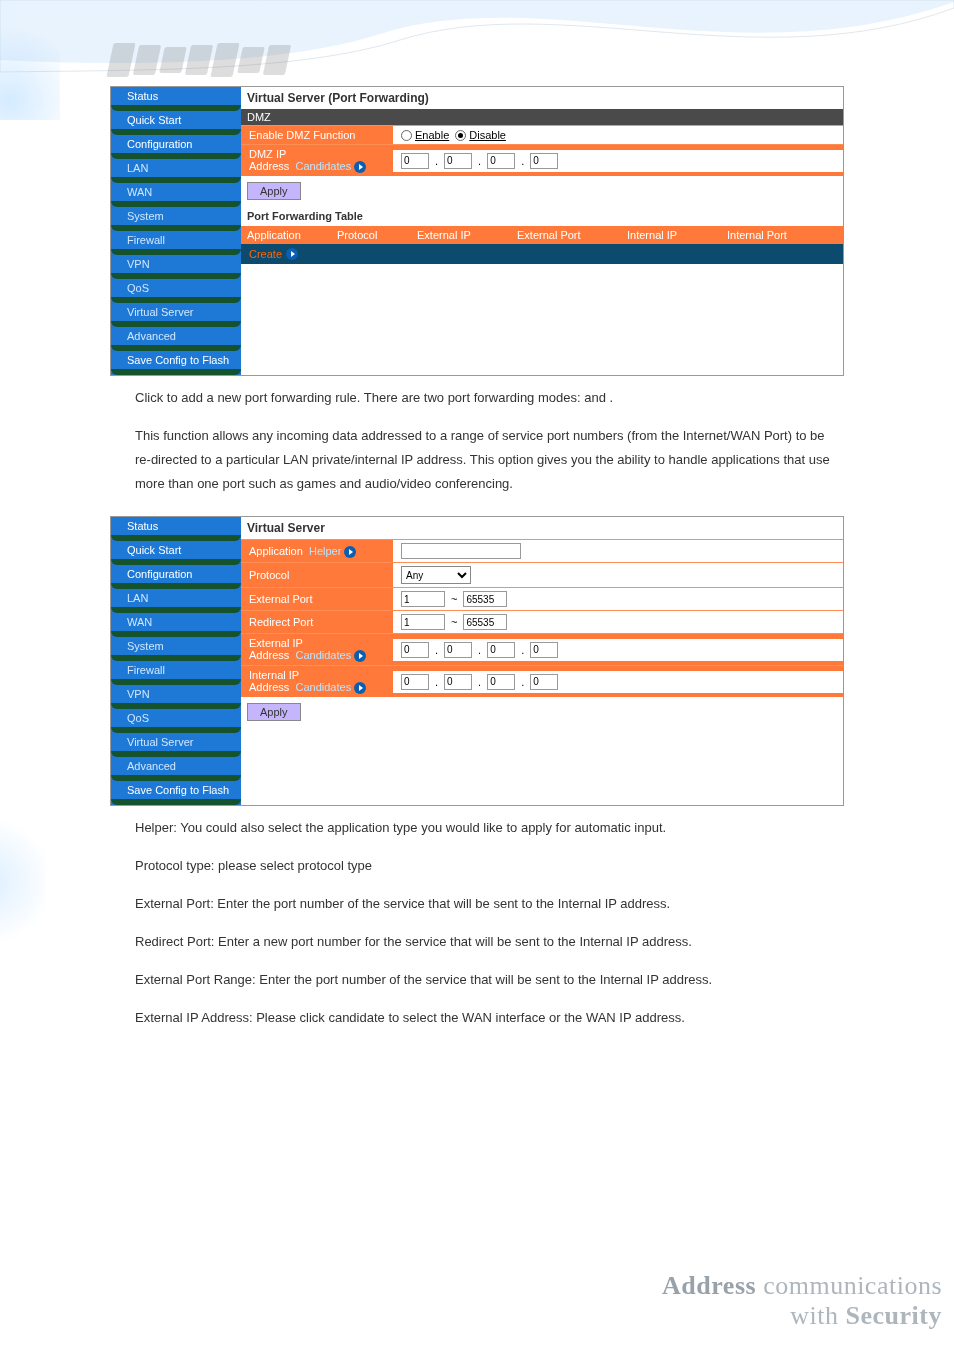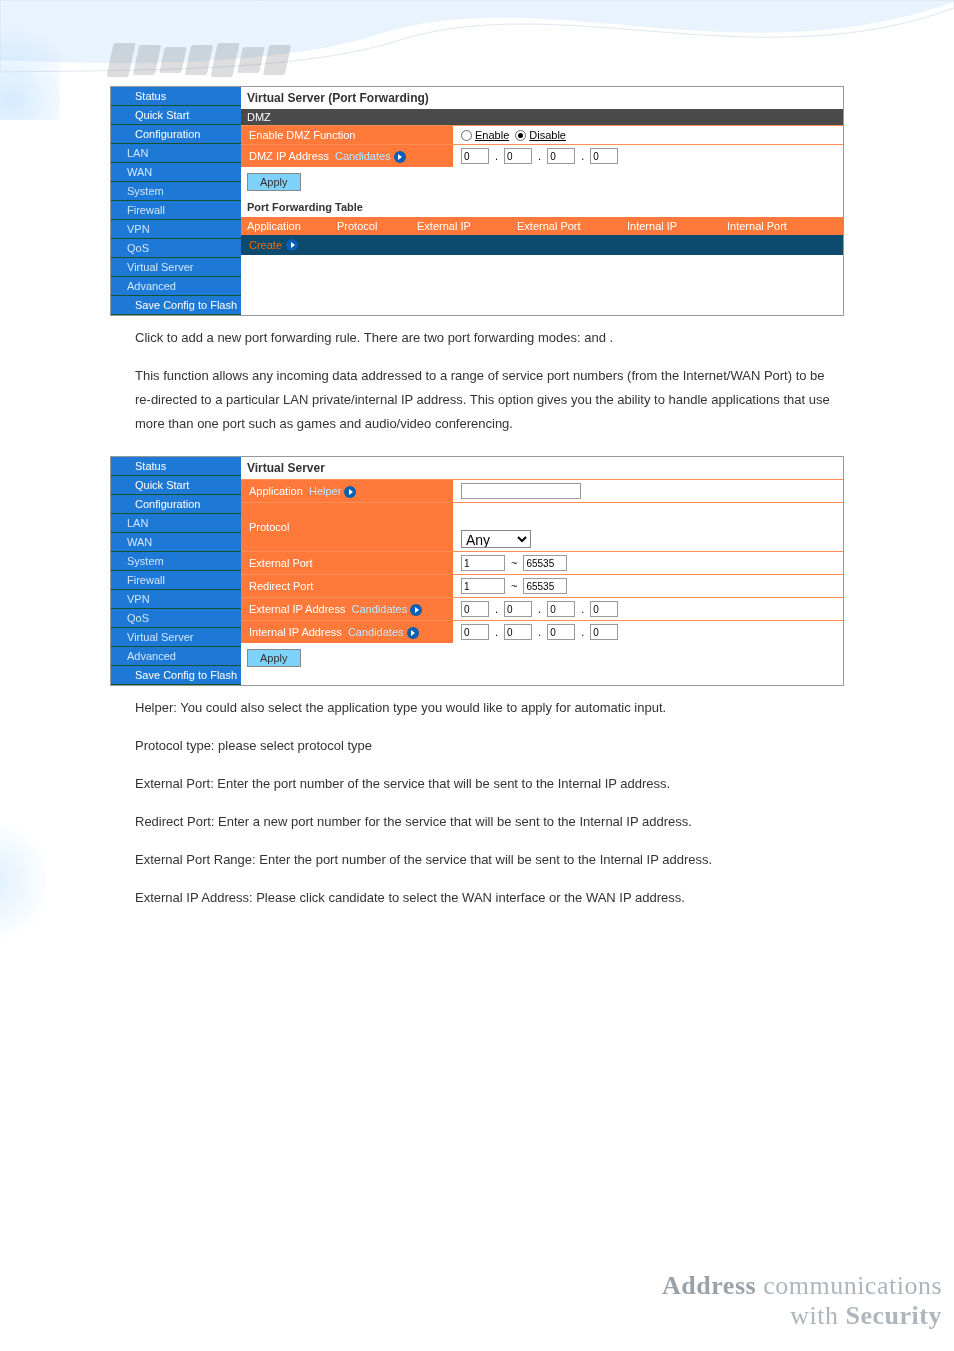--- a/index.html
+++ b/index.html
@@ -6,45 +6,45 @@
     body { font-family: Verdana, Tahoma, Arial, sans-serif; font-size:13px; color:#333; background:#fff; width:954px; margin:0 auto; }
     .page { padding:40px 110px 90px 110px; }
     .hdr-curve { position:fixed; top:0; left:0; width:954px; height:90px; pointer-events:none; }
     .hdr-curve svg { width:100%; height:100%; }
     .blue-stub { position:absolute; left:0; top:0; width:60px; height:120px; background:radial-gradient(circle at 10px 100px, rgba(160,210,255,.45), transparent 65%); pointer-events:none;}
     .logo { width:260px; height:40px; display:flex; align-items:center; gap:4px; opacity:.25; margin-bottom:6px;}
     .logo .slab { width:22px; height:34px; background:#7a7a7a; transform:skewX(-12deg); border-radius:2px;}
     .logo .slab.s1{height:34px;} .logo .slab.s2{height:30px;} .logo .slab.s3{height:26px;}
     .router-ui { display:flex; border:1px solid #999; font-size:11px; margin-bottom:10px;}
     .nav { width:130px; background:#1e79d6; color:#fff; }
-    .nav div { padding:3px 24px; border-bottom:1px solid #14532d; cursor:default; white-space:nowrap; }
+    .nav div { padding:3px 16px; border-bottom:6px solid #14532d; cursor:default; white-space:nowrap;border-radius:6px; }
     .nav .sub { padding-left:16px; color:#cfe7ff; }
     .pane { flex:1; background:#fff; }
     .pane-title { font-weight:bold; font-size:12px; padding:4px 6px; }
     .barhdr { background:#4a4a4a; color:#fff; padding:2px 6px; font-size:11px; }
     .frm { background:#ff7a3a; color:#fff; }
     .frm .row { display:flex; align-items:center; border-top:1px solid #ff8e55; }
-    .frm .lbl { width:212px; padding:3px 8px; }
+    .frm .lbl { width:152px; padding:3px 8px; }
     .frm .val { flex:1; padding:3px 8px; display:flex; align-items:center; gap:6px; background:#fff; color:#000;}
     .tiny-in { width:28px; height:16px; border:1px solid #999; background:#fff; font-size:10px; padding:0 2px;}
     .tiny-in.wide{width:44px;}
     .radio { display:inline-flex; align-items:center; gap:3px; color:#000; font-size:11px;text-decoration:underline;}
     .radio .dot{width:11px;height:11px;border:1px solid #666;border-radius:50%;display:inline-flex;align-items:center;justify-content:center;}
     .radio .dot .fill{width:5px;height:5px;border-radius:50%;background:#000;}
-    .btn { background:#7dd3fc; border:1px solid #888; padding:2px 12px; font-size:11px; display:inline-block; margin:6px; cursor:default;}
+    .btn { background:#c4b5fd; border:1px solid #888; padding:2px 12px; font-size:11px; display:inline-block; margin:6px; cursor:default;}
     .table-hdr { display:flex; background:#ff7a3a; color:#fff; font-size:11px; }
     .table-hdr div { padding:3px 6px; }
     .c1{width:90px}.c2{width:80px}.c3{width:100px}.c4{width:110px}.c5{width:100px}.c6{flex:1}
     .create-row { padding:4px 8px; color:#ff6600; font-size:11px; display:flex; align-items:center; gap:4px; background:#0c4a6e;}
     .arrow-circ { width:12px;height:12px;border-radius:50%;background:#0a5fb3;display:inline-flex;align-items:center;justify-content:center;}
     .arrow-circ::after{content:"";border-left:4px solid #fff;border-top:3px solid transparent;border-bottom:3px solid transparent;margin-left:1px;}
     .link-c { color:#bde4ff; }
     .body-text { margin:8px 0 20px 0; line-height:1.85; font-size:13px;}
     .body-text p { margin-bottom:14px;margin-left:25px;}
-    .sel { border:1px solid #888; background:#fff; font-size:14px; height:18px;margin-top:24px;}
+    .sel { border:1px solid #888; background:#fff; font-size:10px; height:18px;}
     .vs2 .val{ background:#fff; color:#000;}
     .footer-brand { position:fixed; right:12px; bottom:20px; text-align:right; color:#aeb6bd; font-family:Georgia, 'Times New Roman', serif; pointer-events:none;}
     .footer-brand .l1 { font-size:26px; letter-spacing:.5px;}
     .footer-brand .l1 b{ color:#9aa2a9; font-weight:600;}
     .footer-brand .l2 { font-size:26px; letter-spacing:.5px;}
     .dot-left { position:fixed; left:0; top:60%; width:46px; height:140px; background:radial-gradient(circle at -10px 70px, rgba(160,210,255,.35), transparent 70%); pointer-events:none;}
     .ip-dots { color:#000; font-size:11px;}
   </style>
 </head>
 <body>

